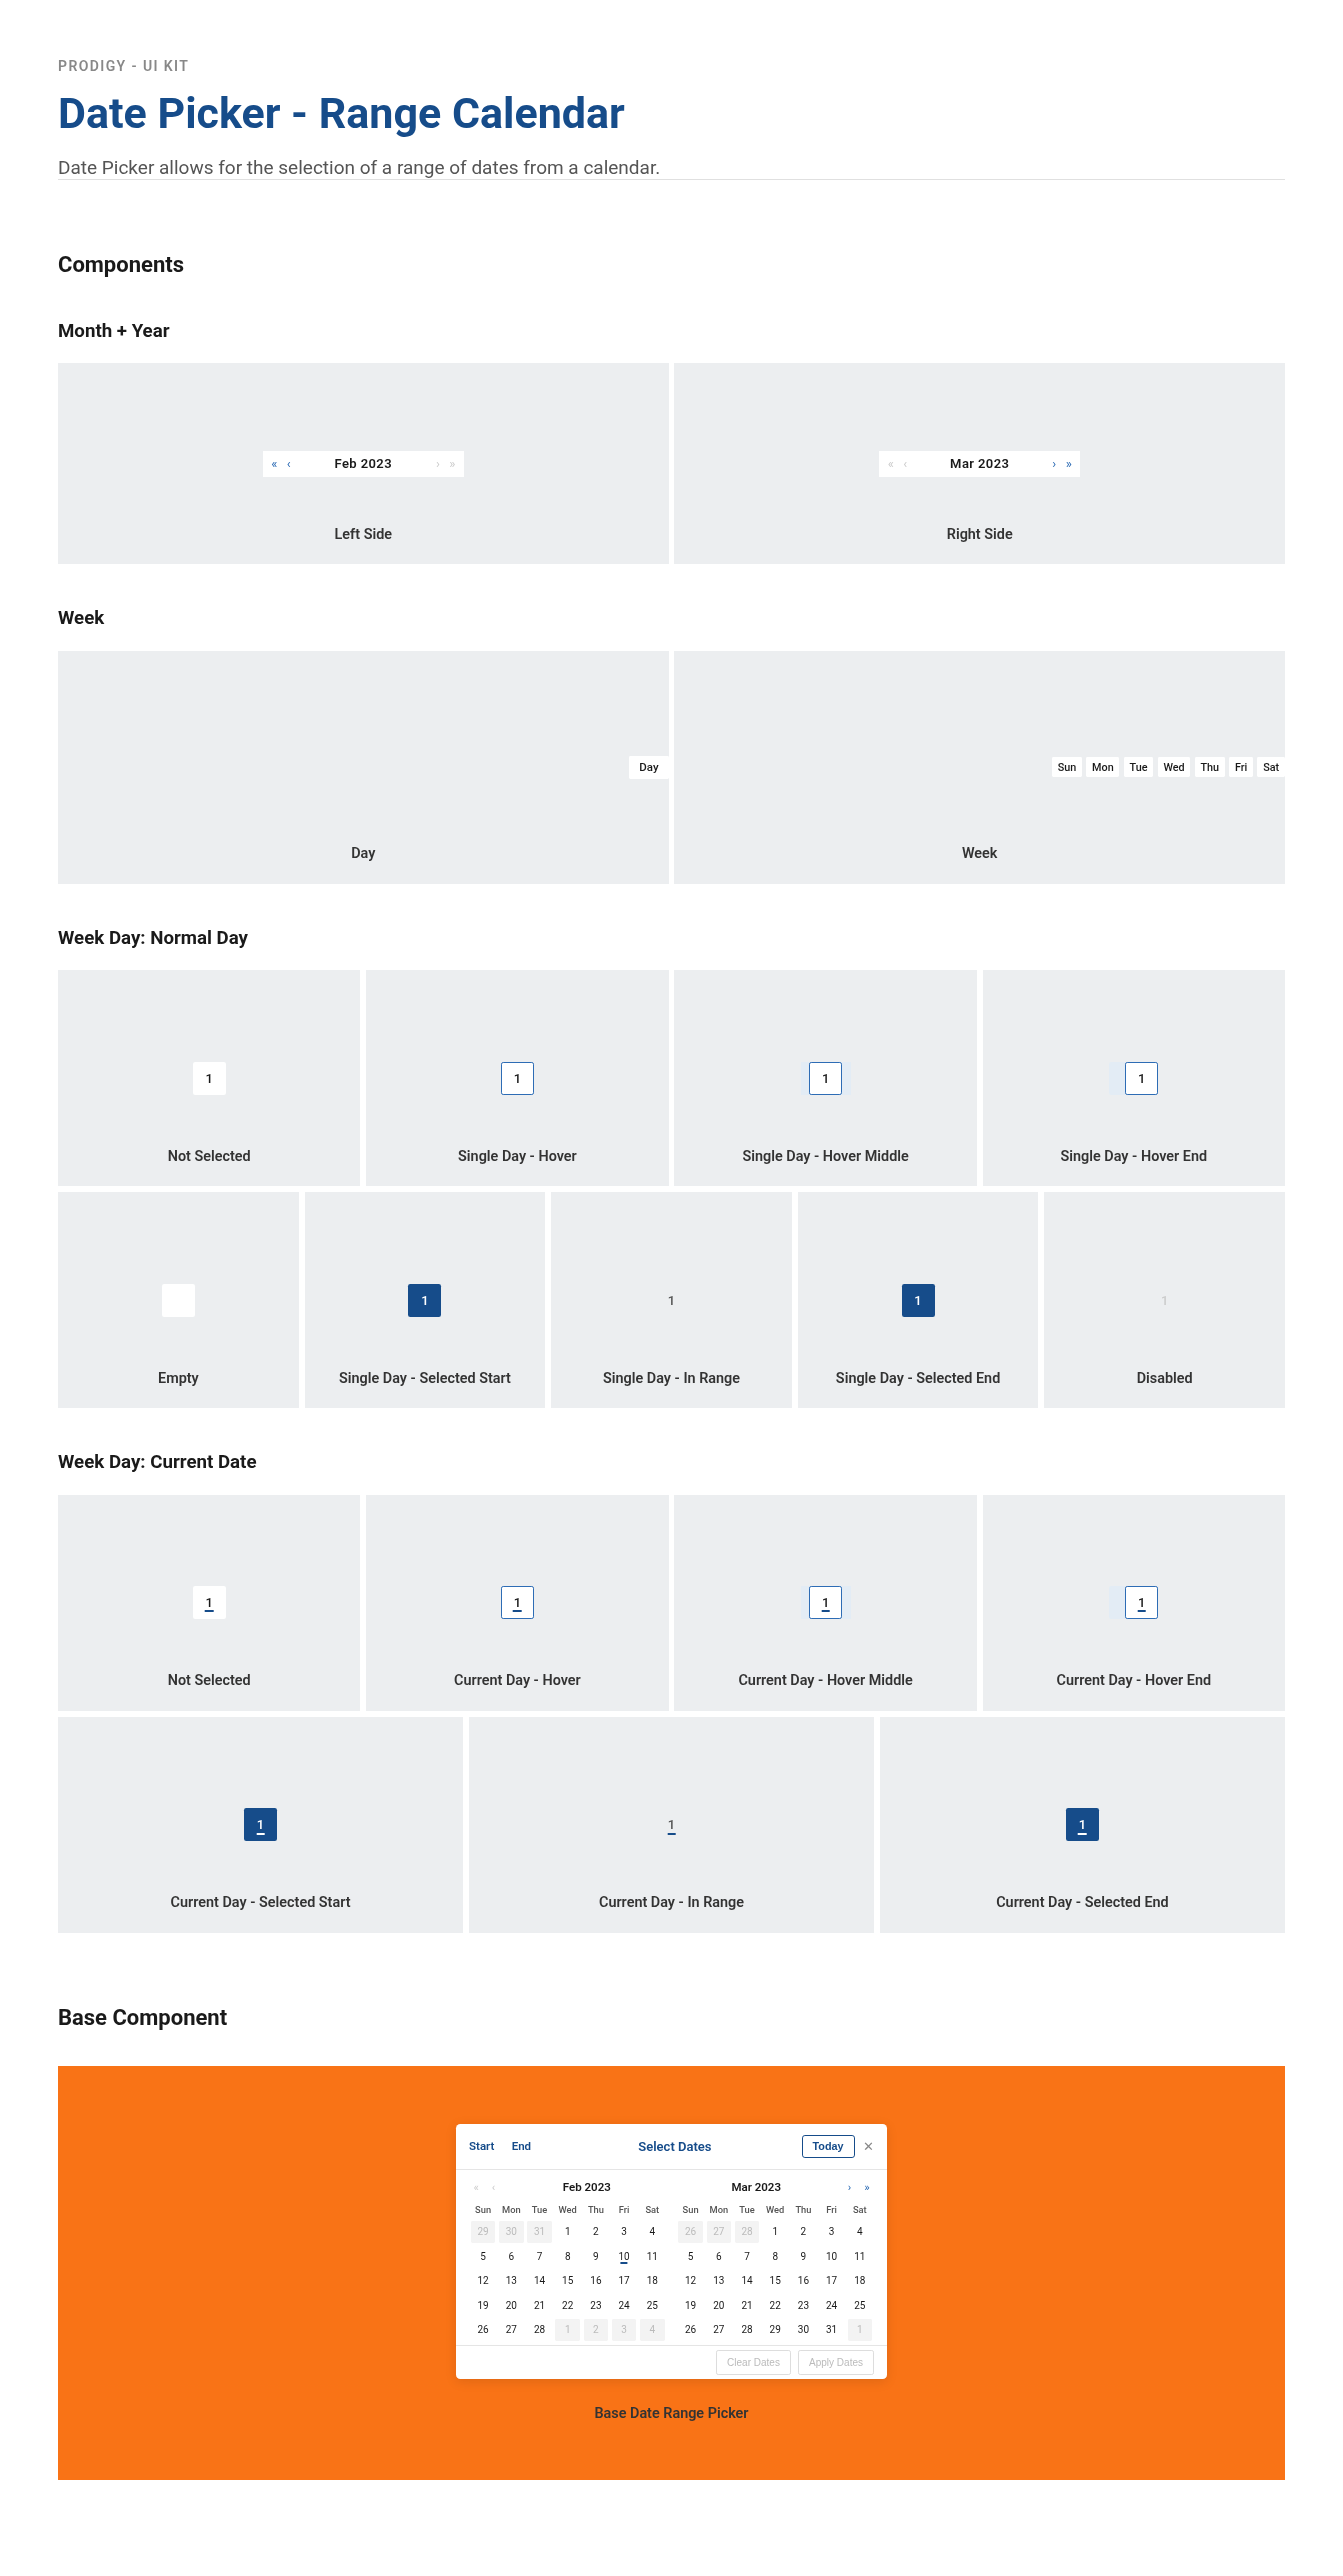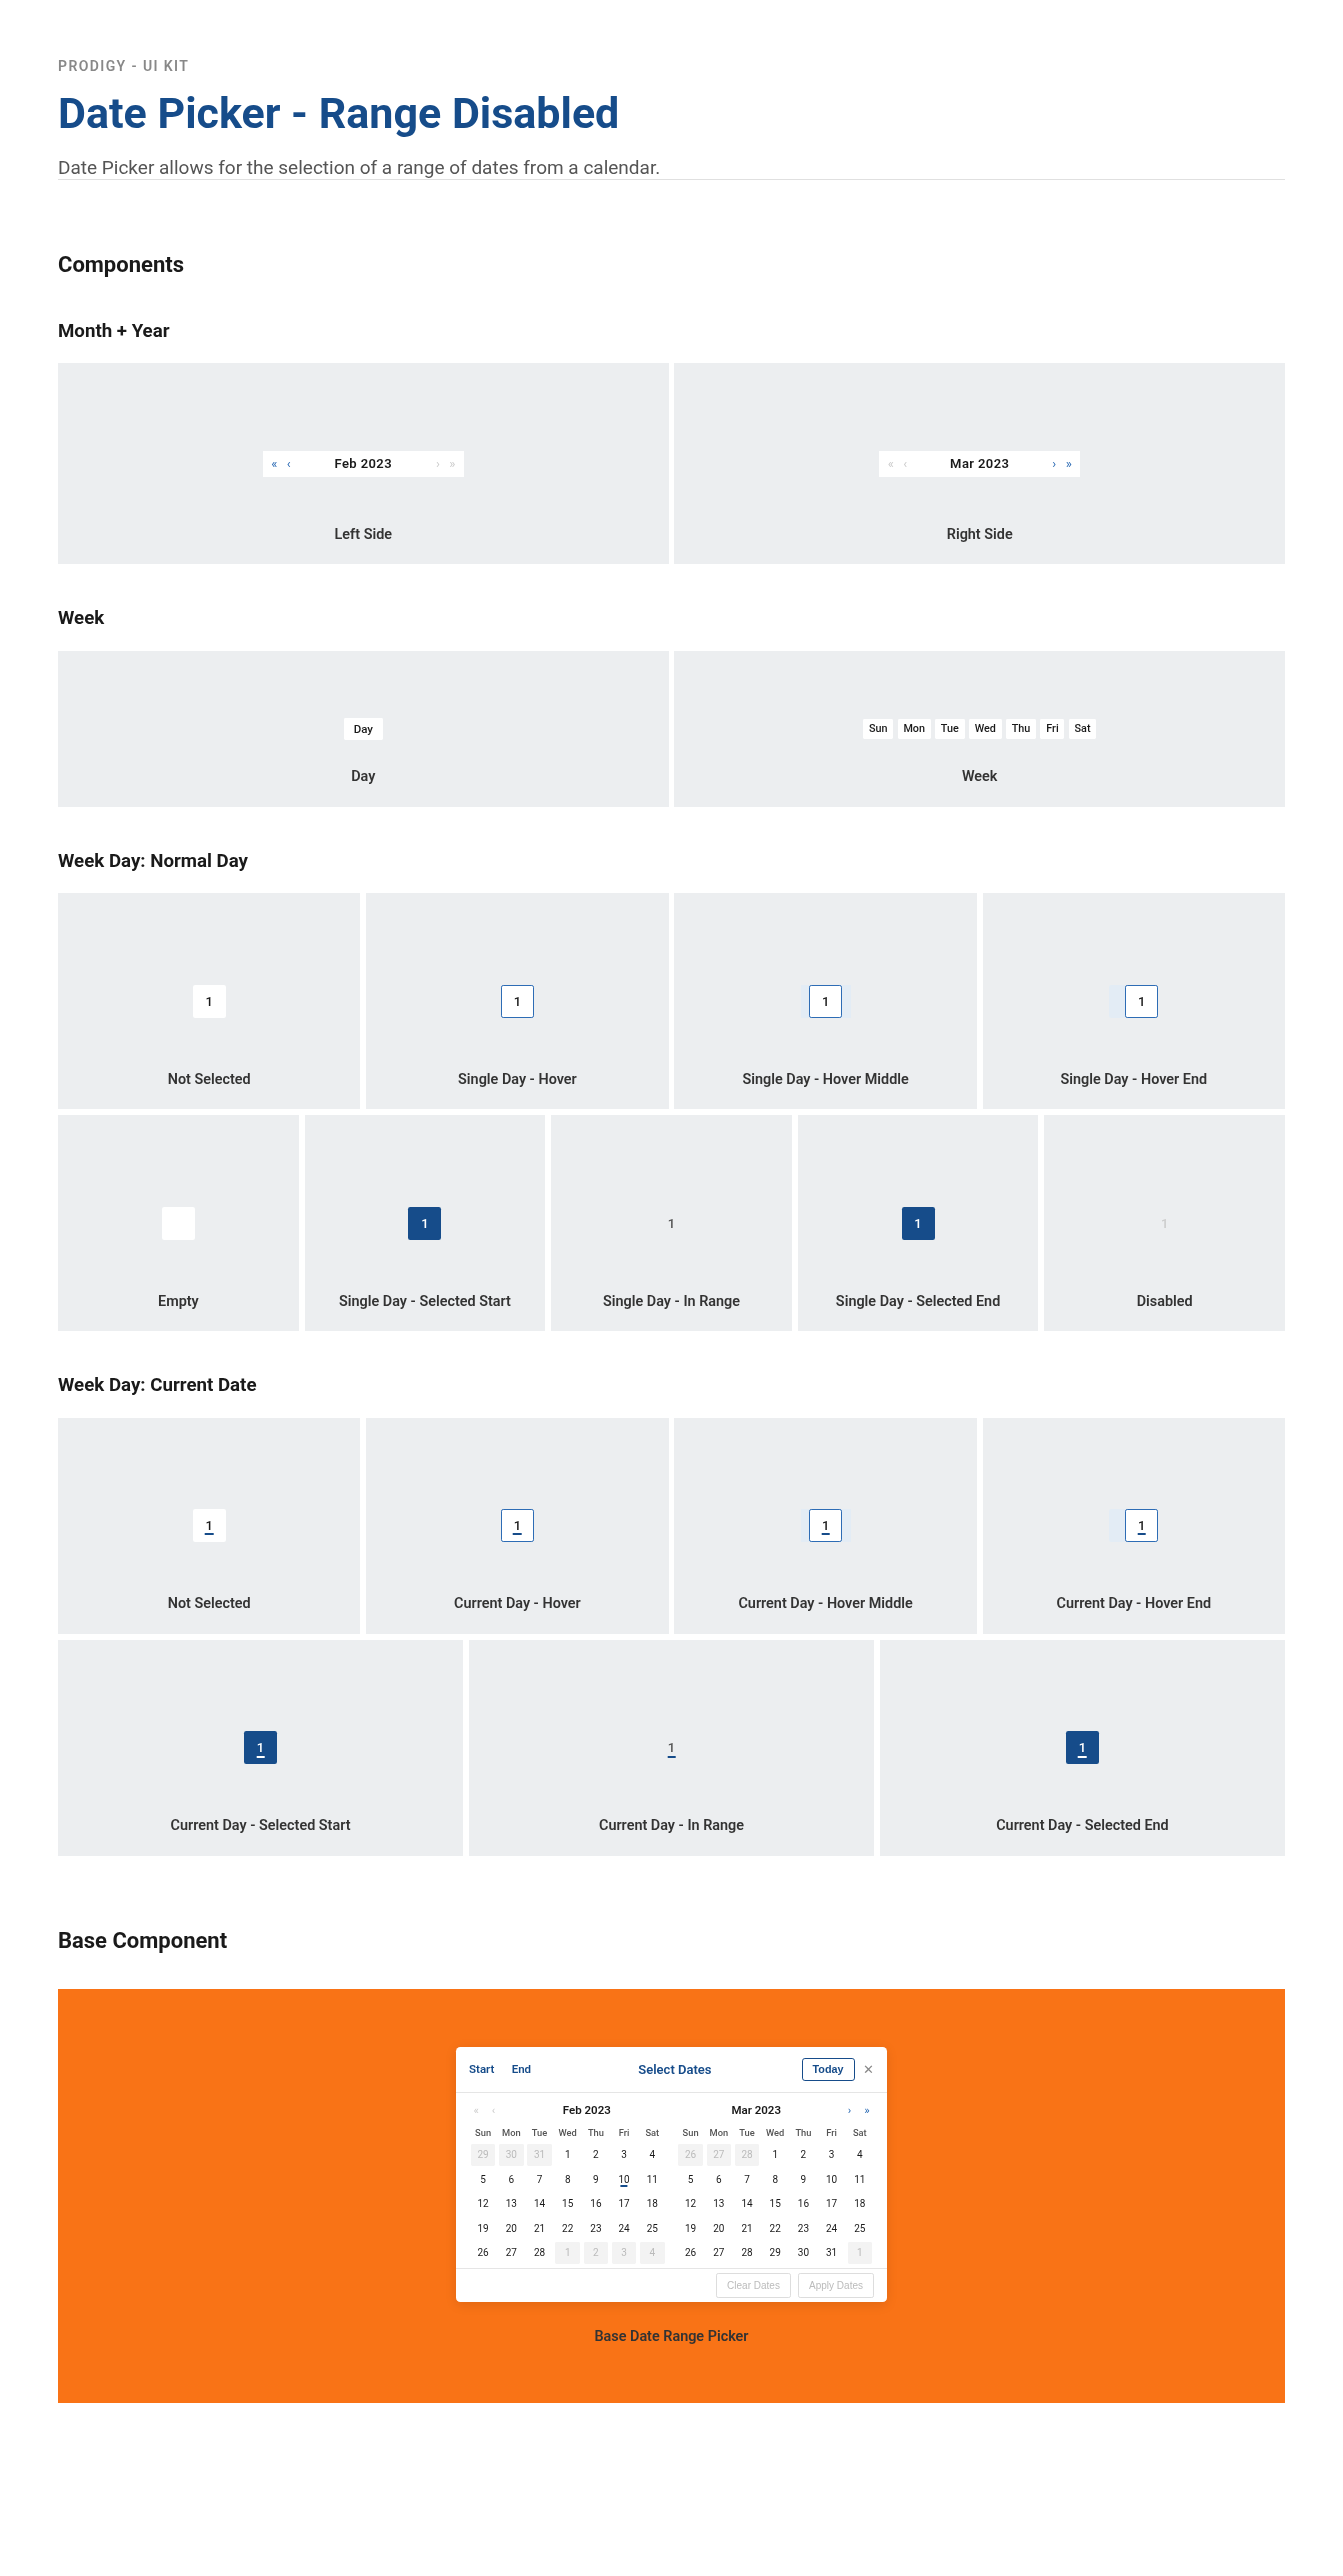--- a/index.html
+++ b/index.html
@@ -13,21 +13,21 @@
   .eyebrow { font-size: 14px; font-weight: 600; letter-spacing: 1.4px; color: #888; margin-bottom: 14.4px; text-transform: uppercase; }
   h1 { font-size: 43px; font-weight: 700; color: #164c8a; margin-bottom: 17.3px; }
   .desc { font-size: 19px; color: #555; }
   hr { border: none; border-top: 0.7px solid #e0e0e0; margin-bottom: 72px; }
   h2 { font-size: 22px; font-weight: 700; color: #1a1a1a; margin-bottom: 36px; }
   h3 { font-size: 18.7px; font-weight: 700; color: #1a1a1a; margin-bottom: 21.6px; margin-top: 43px; }
 
   .row { display: flex; gap: 5.8px; margin-bottom: 5.8px; }
   .panel { background: #eceef0; flex: 1; display: flex; flex-direction: column; align-items: center; justify-content: center; position: relative; }
   .panel-lg { height: 201px; }
-  .panel-md { height: 156px; }
+  .panel-md { height: 233px; align-items: flex-end; }
   .panel-sm { height: 216px; }
   .caption { font-size: 14.4px; font-weight: 600; color: #333; position: absolute; bottom: 21.6px; left: 0; right: 0; text-align: center; }
 
   
   .myl { display:flex; align-items:center; background:#fff; padding: 2.9px 4.3px; height:26px; width:201px; font-size:13px; }
   .myl .blue { color:#2d6cb5; }
   .myl .grey { color:#ccc; }
   .myl .label { flex:1; text-align:center; font-weight:600; letter-spacing:0.4px; }
   .chev { width:14.4px; display:inline-flex; justify-content:center; cursor:pointer; }
 
@@ -74,21 +74,21 @@
   .grid td .today-u::after { content:""; position:absolute; bottom:3.6px; left:50%; transform:translateX(-50%); width:7.2px; height:1.4px; background:#164c8a; }
   .card-footer { display:flex; justify-content:flex-end; gap:7.2px; padding:4px 13px; border-top:0.7px solid #e5e5e5; }
   .btn-ghost { border:0.7px solid #ddd; background:#fff; color:#bbb; font-size:10px; padding:5.8px 10px; border-radius:2.2px; cursor:default; }
 
   .card-caption { font-size:14.4px; font-weight:600; color:#333; margin-top:26px; }
 </style>
 </head>
 <body>
 
 <div class="eyebrow">PRODIGY - UI KIT</div>
-<h1>Date Picker - Range Disabled</h1>
+<h1>Date Picker - Range Calendar</h1>
 <p class="desc">Date Picker allows for the selection of a range of dates from a calendar.</p>
 <hr>
 
 <h2>Components</h2>
 
 <h3>Month +  Year</h3>
 <div class="row">
   <div class="panel panel-lg">
     <div class="myl">
       <span class="chev blue">«</span>

